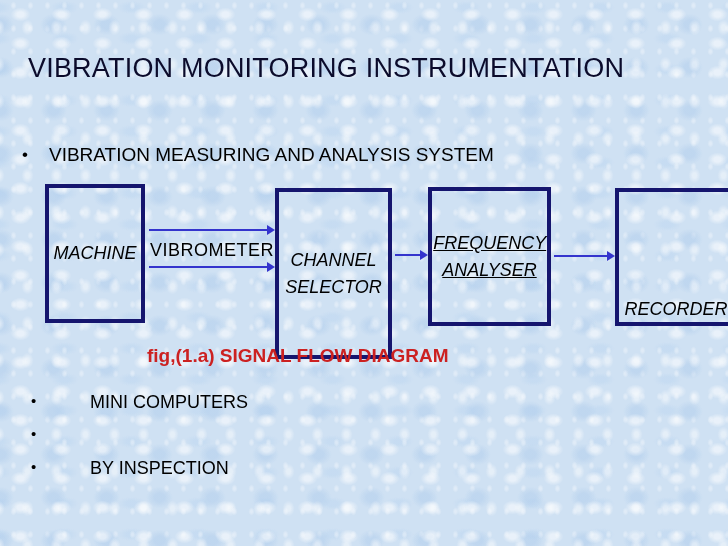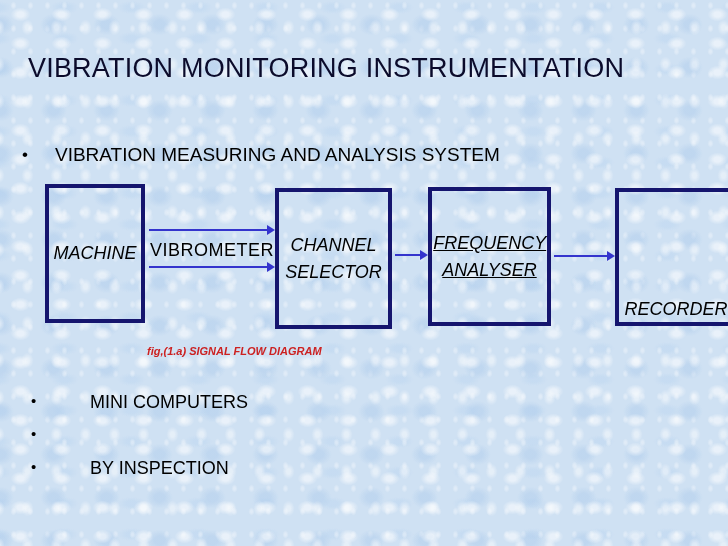--- a/index.html
+++ b/index.html
@@ -19,49 +19,49 @@
     background-position:0 0,13px 9px,27px 3px,5px 17px,31px 23px;
   }
   .title{
     position:absolute;left:28px;top:53px;width:680px;
     font-size:27px;font-weight:normal;color:#0b0b2b;
     letter-spacing:0.2px;white-space:nowrap;
   }
   .bullet-row{position:absolute;display:flex;align-items:flex-start;color:#000;}
   .bullet-main{left:22px;top:143px;font-size:19px;}
   .bullet-main .dot{font-size:17px;line-height:24px;}
-  .bullet-main .txt{margin-left:27px;line-height:24px;}
+  .bullet-main .txt{margin-left:21px;line-height:24px;}
   .dot{flex:none;}
   .diagram{position:absolute;left:0;top:0;width:728px;height:546px;margin-left:28px;}
   .dbox{
     position:absolute;
     border:4px solid #15156e;
     box-sizing:border-box;
     display:flex;align-items:center;justify-content:center;
     text-align:center;
     font-style:italic;font-size:18px;line-height:1.45;color:#000;
     padding:0 3px;
   }
   .box-machine{left:17px;top:184px;width:100px;height:139px;}
-  .box-channel{left:247px;top:188px;width:117px;height:141px;}
+  .box-channel{left:247px;top:188px;width:117px;height:171px;}
   .box-frequency{left:400px;top:187px;width:123px;height:139px;text-decoration:underline;}
   .box-recorder{left:587px;top:188px;width:122px;height:138px;align-items:flex-end;}
   .arrow-line{position:absolute;height:2px;background:#3434cd;}
   .arrow-head{
     position:absolute;width:0;height:0;
     border-top:5px solid transparent;border-bottom:5px solid transparent;
     border-left:8px solid #3434cd;
   }
   .conn-label{
     position:absolute;left:121px;top:240px;width:126px;
     text-align:center;font-size:18px;letter-spacing:0.5px;color:#000;
   }
   .caption{
     position:absolute;left:147px;top:345px;
-    font-size:11px;font-weight:bold;color:#cc2121;white-space:nowrap;font-style:italic;
+    font-size:19px;font-weight:bold;color:#cc2121;white-space:nowrap;
   }
   .bullets-bottom{position:absolute;left:0;top:391px;width:728px;}
   .bullets-bottom .row{position:relative;height:33px;font-size:18px;color:#000;}
   .bullets-bottom .dot{position:absolute;left:31px;top:1px;font-size:15px;}
   .bullets-bottom .txt{position:absolute;left:90px;top:0;line-height:22px;white-space:nowrap;}
 </style>
 </head>
 <body>
 
 <div class="slide">

